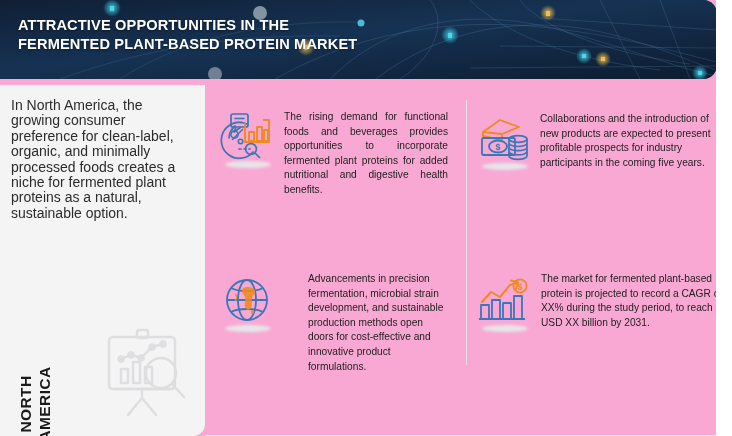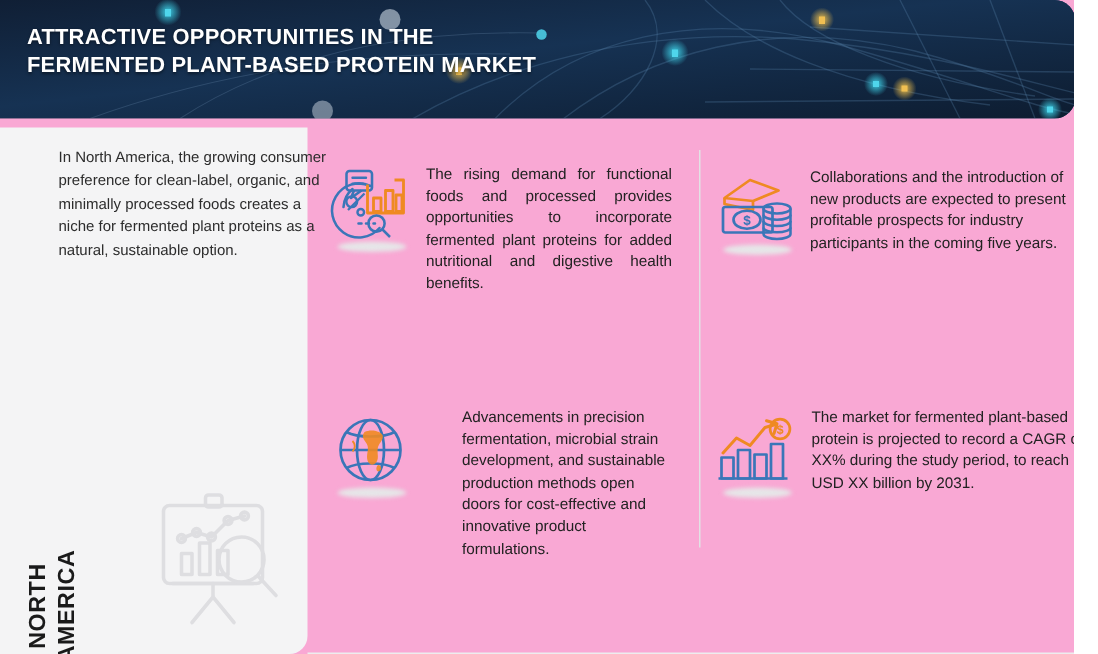--- a/index.html
+++ b/index.html
@@ -61,24 +61,23 @@
     width: 205px;
     height: 351px;
     background: #f4f4f5;
     border-radius: 0 0 12px 0;
   }
   #region-intro {
     position: absolute;
     left: 11px;
     top: 13px;
     width: 183px;
-    font-size: 10px;
+    font-size: 14px;
     line-height: 15.4px;
     color: #2c2c2c;
-    margin-left: 28px;
   }
   #region-label {
     position: absolute;
     left: -30px;
     top: 300px;
     width: 130px;
     text-align: center;
     transform: rotate(-90deg);
     transform-origin: center center;
     font-size: 15.5px;
@@ -276,21 +275,21 @@
           <rect x="38" y="19" width="5" height="14"></rect>
           <rect x="45" y="22" width="4" height="11"></rect>
         </g>
         <g fill="none" stroke="#3a76b8" stroke-width="1.7">
           <circle cx="32" cy="41" r="5.4"></circle>
           <path d="M36,45 L41,50"></path>
         </g>
       </svg>
       <div class="icon-shadow"></div>
     </div>
-    <div class="card-text justify">The rising demand for functional foods and processed provides opportunities to incorporate fermented plant proteins for added nutritional and digestive health benefits.</div>
+    <div class="card-text justify">The rising demand for functional foods and beverages provides opportunities to incorporate fermented plant proteins for added nutritional and digestive health benefits.</div>
   </div>
 
   <div class="card" id="card-2">
     <div class="card-icon">
       <svg width="56" height="56" viewBox="0 0 56 56">
         <g fill="none" stroke="#ef8a22" stroke-width="1.8" stroke-linejoin="round">
           <path d="M7,22 L24,10 L43,17 L26,24 Z"></path>
           <path d="M7,22 L7,26 L26,30 L26,24"></path>
         </g>
         <g fill="none" stroke="#3a76b8" stroke-width="1.8" stroke-linejoin="round">

